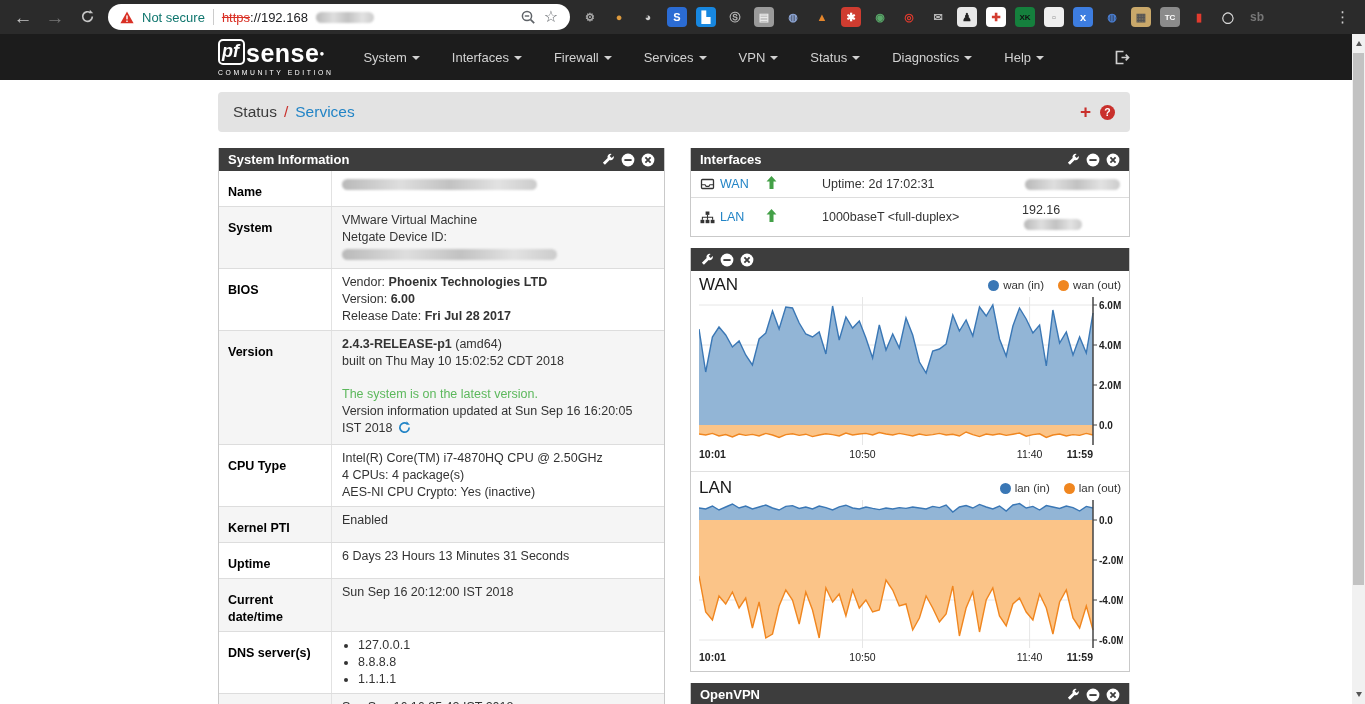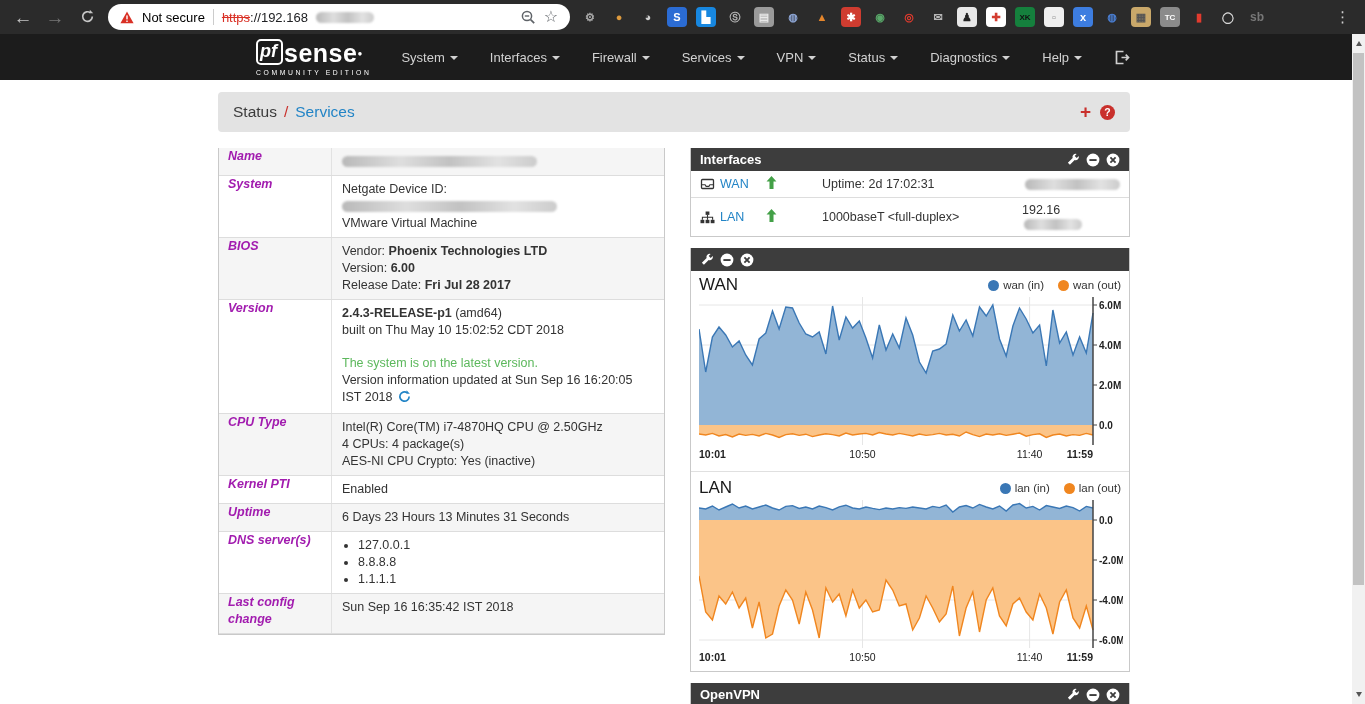--- a/index.html
+++ b/index.html
@@ -6,38 +6,38 @@
   html,body { width:1365px; height:704px; overflow:hidden; background:#fff;
     font-family:"Liberation Sans", sans-serif; }
 
   
   .browser-bar { height:34px; background:#2b2b2b; display:flex; align-items:center;
     padding:0 10px 0 12px; gap:10px; }
   .nav-btn { color:#c6c6c6; font-size:19px; line-height:1; cursor:pointer; width:22px; text-align:center; }
   .nav-btn.disabled { color:#777; }
   .url-box { flex:0 0 462px; height:26px; background:#fff; border-radius:13px;
     display:flex; align-items:center; padding:0 12px; gap:8px; font-size:13px; }
-  .not-secure { color:#000000;text-align:center; }
+  .not-secure { color:#0f766e;text-align:center; }
   .url-divider { width:1px; height:16px; background:#ccc; }
   .url-scheme { color:#d93025; text-decoration:line-through; }
   .url-host { color:#202124; }
   .url-spacer { flex:1; }
   .blur { display:inline-block; vertical-align:middle; height:11px; border-radius:6px;
     background:linear-gradient(90deg,#b9b9b9,#dedede 30%,#c2c2c2 55%,#e2e2e2 80%,#cccccc);
     filter:blur(1.3px); }
   .ext-row { display:flex; align-items:center; gap:9px; }
   .ext-icon { width:20px; height:20px; border-radius:4px; display:flex; align-items:center;
     justify-content:center; font-size:11px; font-weight:bold; cursor:pointer; overflow:hidden; }
   .browser-spacer { flex:1; }
   .menu-dots { color:#cfcfcf; font-size:15px; letter-spacing:1px; cursor:pointer; padding:0 4px; }
 
   
   .navbar { height:46px; background:#1c1c1c; }
   .navbar-inner { margin-left:218px; width:912px; height:100%; display:flex; align-items:center; }
-  .logo { display:flex; flex-direction:column; align-items:flex-start; cursor:pointer; margin-right:14px;margin-left:38px; }
+  .logo { display:flex; flex-direction:column; align-items:flex-start; cursor:pointer; margin-right:14px; }
   .logo-top { display:flex; align-items:flex-start; color:#fff; }
   .logo-pf { border:2px solid #fff; border-radius:5px; font-style:italic; font-weight:bold;
     font-size:18px; padding:0 4px 1px 2px; margin-right:1px; }
   .logo-sense { font-weight:bold; font-size:25px; letter-spacing:.5px; }
   .logo-dot { font-size:8px; margin-top:10px; }
   .logo-sub { color:#fff; font-size:6.8px; letter-spacing:2.6px; margin-top:1px; }
   .nav-menu { display:flex; align-items:center; height:100%; }
   .nav-item { color:#d2d2d2; font-size:13px; padding:0 16px; height:100%; display:flex;
     align-items:center; gap:5px; cursor:pointer; }
   .caret { width:0; height:0; border-left:4px solid transparent; border-right:4px solid transparent;
@@ -63,21 +63,21 @@
   .panel { border:1px solid #c9c9c9; border-top:none; margin-bottom:11px; background:#fff; }
   .panel-hdr { background:#3d3d3d; height:23px; display:flex; align-items:center;
     padding:0 9px; }
   .panel-title { color:#fff; font-weight:bold; font-size:13px; flex:1; }
   .panel-icons { display:flex; align-items:center; gap:6px; }
   .panel-icons svg { cursor:pointer; display:block; }
 
   
   .sysrow { display:flex; border-bottom:1px solid #ddd; font-size:12.5px; line-height:17px; }
   .sysrow:nth-child(odd) { background:#f5f5f5; }
-  .sys-label { width:112px; flex:0 0 112px; font-weight:bold; color:#a21caf; padding:0 6px 5px 9px;font-style:italic; }
+  .sys-label { width:112px; flex:0 0 112px; font-weight:bold; color:#000000; padding:13px 6px 5px 9px; }
   .sys-value { flex:1; color:#333; padding:5px 9px 5px 10px; border-left:1px solid #e2e2e2; }
   .green-text { color:#5cb85c; }
   .bold { font-weight:bold; }
   .gap-line { height:16px; }
   .link { color:#2284c6; cursor:pointer; text-decoration:none; }
   ul.dns { list-style:disc; margin-left:16px; }
   .refresh-icon { display:inline-block; vertical-align:-2px; margin-left:5px; cursor:pointer; }
 
   
   .ifrow { display:flex; align-items:center; border-bottom:1px solid #ddd; font-size:12.5px;
@@ -228,31 +228,47 @@
     <span class="bc-page">Services</span>
     <span class="bc-spacer"></span>
     <span class="bc-plus">+</span>
     <span class="qmark">?</span>
   </div>
 
   <div class="cols">
 
     <div class="col-left">
       <div class="panel">
+        <div class="panel-hdr">
+          <span class="panel-title">System Information</span>
+          <span class="panel-icons">
+            <svg width="14" height="14" viewBox="0 0 15 15">
+                <path d="M13.6 3.2a3.4 3.4 0 0 1-4.3 4.3L4.2 12.6 2.0 10.4l5.1-5.1a3.4 3.4 0 0 1 4.3-4.3L9.3 3.1l2.2 2.2z" fill="#fff"></path>
+              </svg>
+            <svg width="14" height="14" viewBox="0 0 14 14">
+                <circle cx="7" cy="7" r="6.4" fill="#fff"></circle>
+                <rect x="3.4" y="6.1" width="7.2" height="1.9" fill="#3d3d3d"></rect>
+              </svg>
+            <svg width="14" height="14" viewBox="0 0 14 14">
+                <circle cx="7" cy="7" r="6.4" fill="#fff"></circle>
+                <path d="M4.4 4.4l5.2 5.2M9.6 4.4l-5.2 5.2" stroke="#3d3d3d" stroke-width="1.8"></path>
+              </svg>
+          </span>
+        </div>
 
         <div class="sysrow">
           <div class="sys-label">Name</div>
           <div class="sys-value"><span class="blur" style="width:195px;"></span></div>
         </div>
 
         <div class="sysrow">
           <div class="sys-label">System</div>
           <div class="sys-value">
+            <div>VMware Virtual Machine</div>
             <div><span>Netgate Device ID:</span> <span class="blur" style="width:215px;"></span></div>
-            <div>VMware Virtual Machine</div>
           </div>
         </div>
 
         <div class="sysrow">
           <div class="sys-label">BIOS</div>
           <div class="sys-value">
             <div><span>Vendor:</span> <span class="bold">Phoenix Technologies LTD</span></div>
             <div><span>Version:</span> <span class="bold">6.00</span></div>
             <div><span>Release Date:</span> <span class="bold">Fri Jul 28 2017</span></div>
           </div>
@@ -284,20 +300,24 @@
         <div class="sysrow">
           <div class="sys-label">Kernel PTI</div>
           <div class="sys-value">Enabled</div>
         </div>
 
         <div class="sysrow">
           <div class="sys-label">Uptime</div>
           <div class="sys-value">6 Days 23 Hours 13 Minutes 31 Seconds</div>
         </div>
 
+        <div class="sysrow">
+          <div class="sys-label">Current date/time</div>
+          <div class="sys-value">Sun Sep 16 20:12:00 IST 2018</div>
+        </div>
 
         <div class="sysrow">
           <div class="sys-label">DNS server(s)</div>
           <div class="sys-value">
             <ul class="dns">
               <li>127.0.0.1</li>
               <li>8.8.8.8</li>
               <li>1.1.1.1</li>
             </ul>
           </div>

